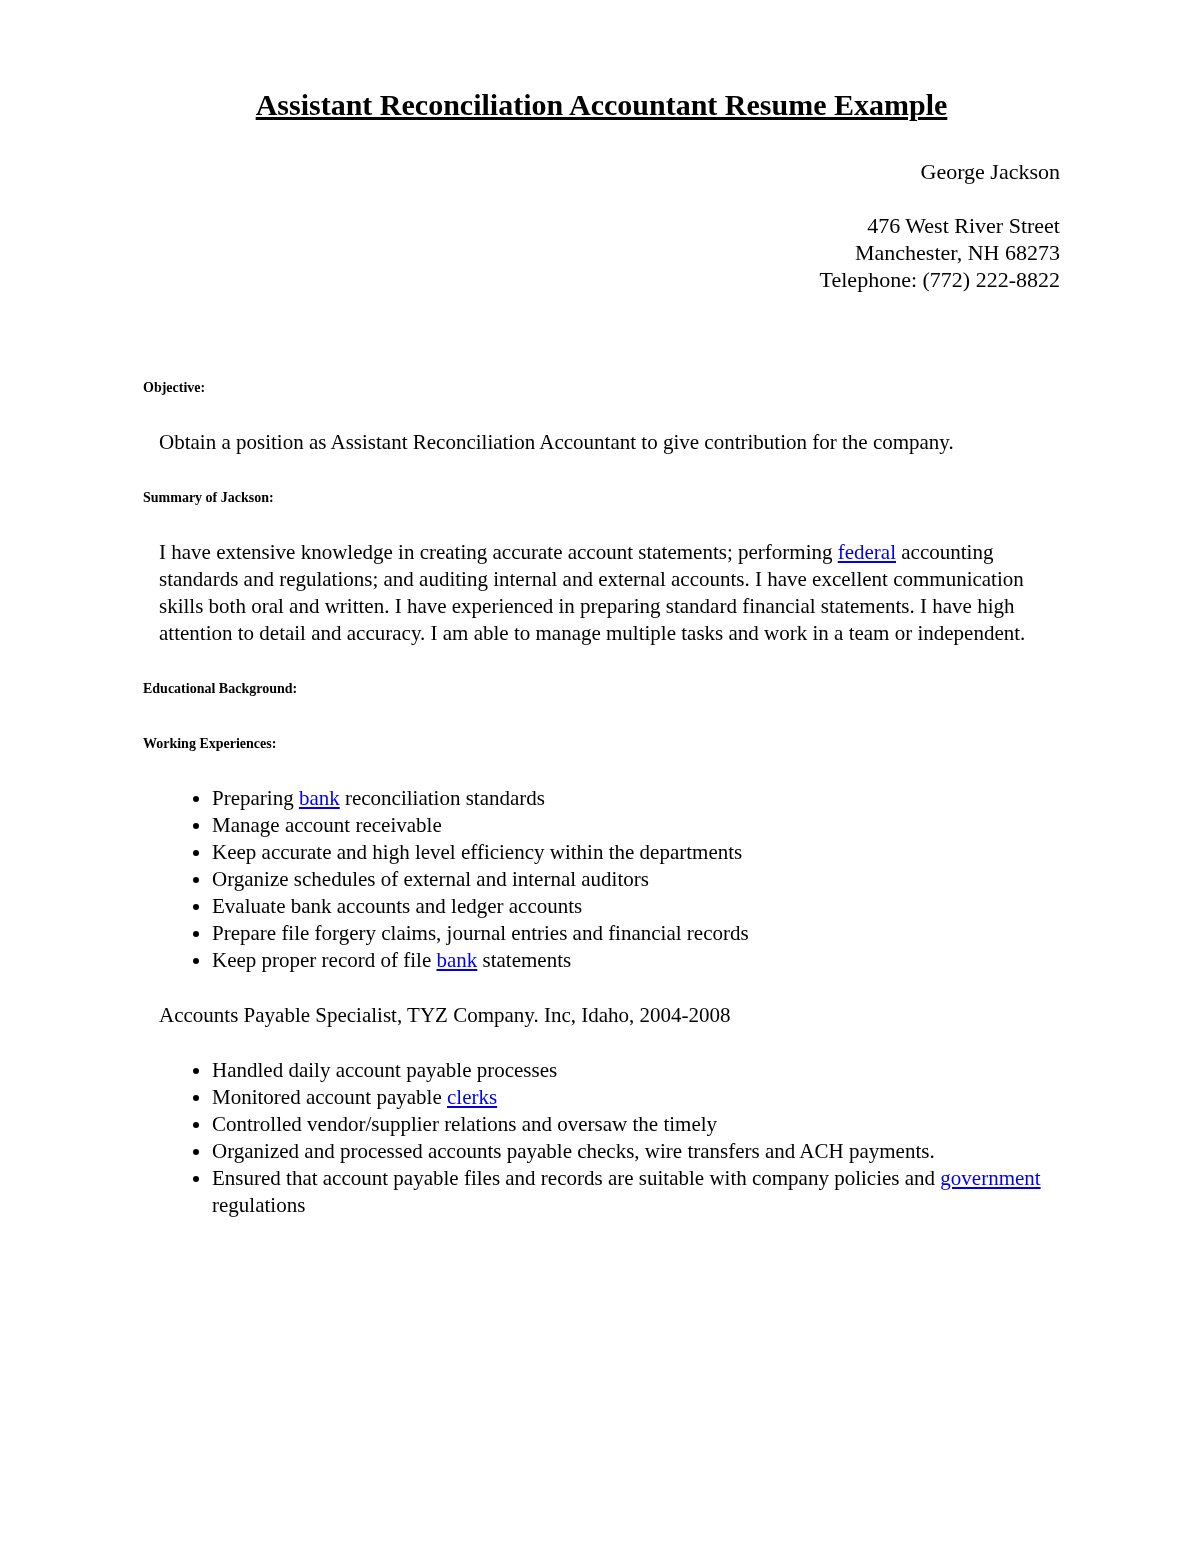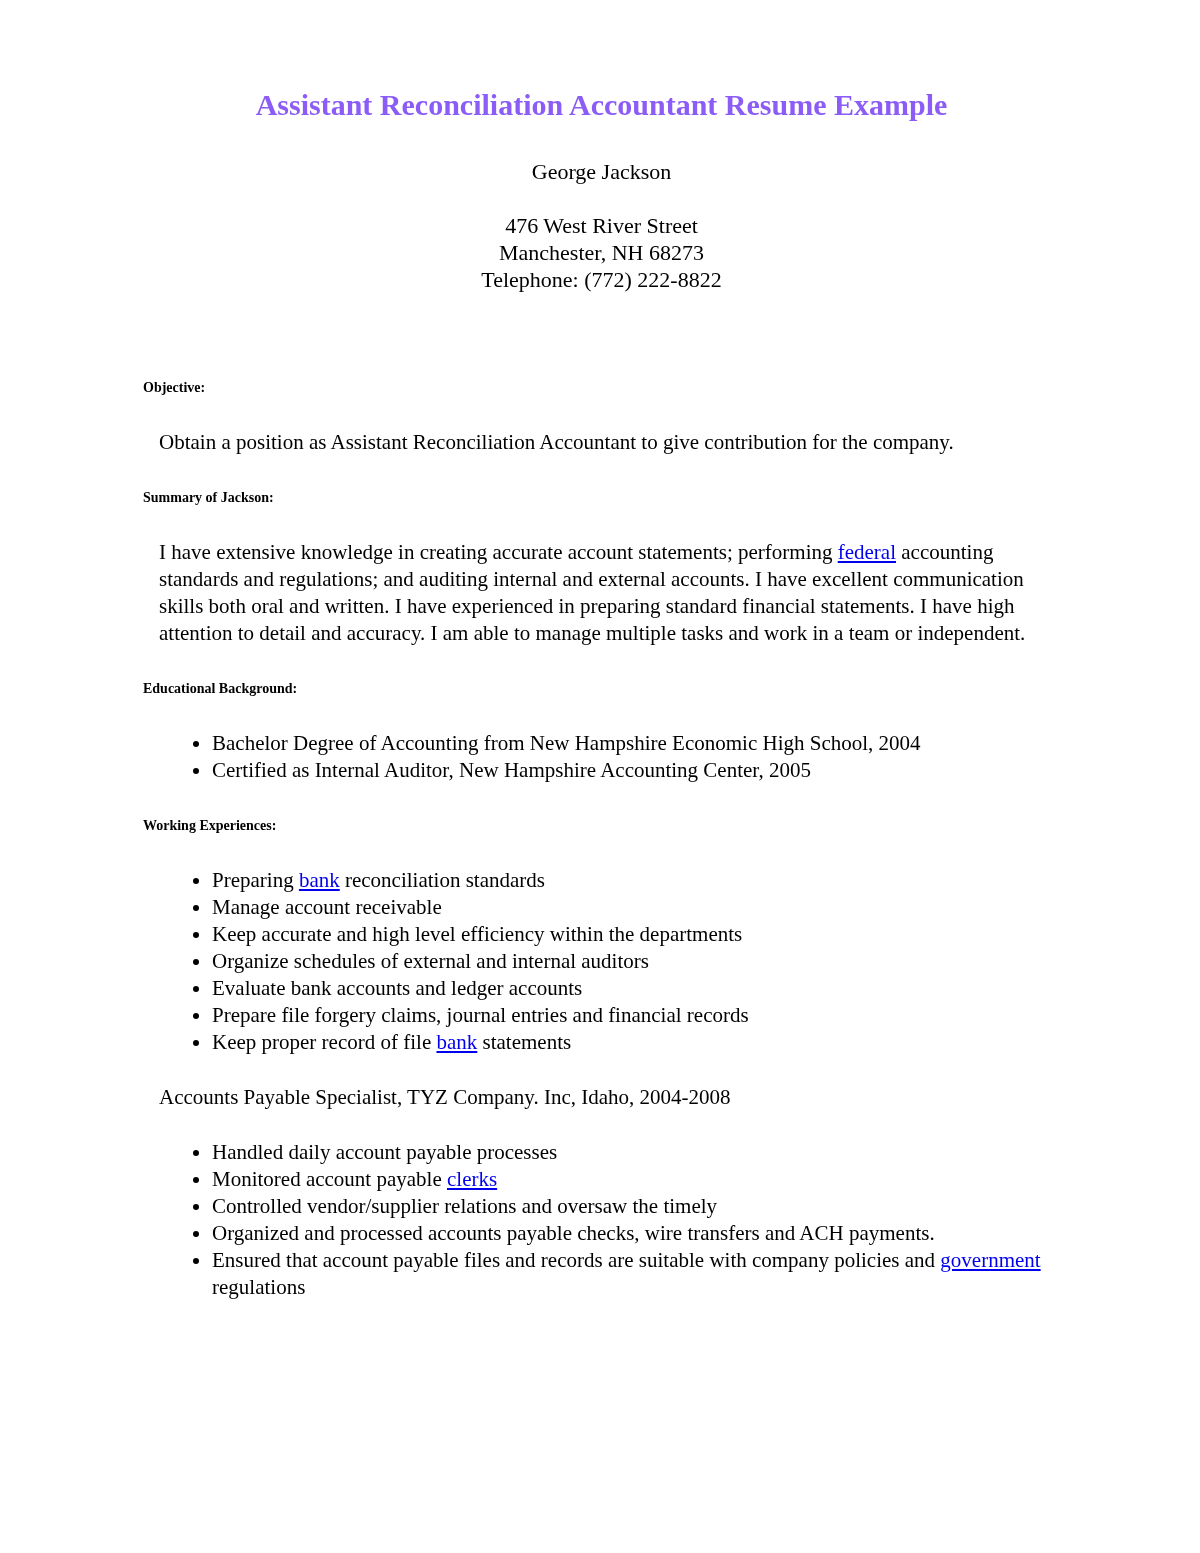--- a/index.html
+++ b/index.html
@@ -13,26 +13,27 @@
     color: #000000;
     font-size: 21px;
     line-height: 27px;
     padding: 86px 140px 40px 143px;
     overflow: hidden;
   }
   .doc-title {
     font-size: 30px;
     line-height: 38px;
     font-weight: bold;
-    color: #8b5cf6;
+    color: #000000;
     text-align: center;
     margin: 0 0 34px 0;
+    text-decoration: underline;
   }
   .contact {
-    text-align: center;
+    text-align: right;
     font-size: 22px;
     line-height: 27px;
   }
   .contact .name { margin: 0 0 27px 0; }
   .contact .addr { margin: 0 0 81px 0; }
   .contact .addr div { margin: 0; }
   h2.section-heading {
     font-size: 14px;
     line-height: 27px;
     font-weight: bold;
@@ -70,24 +71,20 @@
     </div>
   </div>
 
   <h2 class="section-heading">Objective:</h2>
   <p class="para">Obtain a position as Assistant Reconciliation Accountant to give contribution for the company.</p>
 
   <h2 class="section-heading">Summary of Jackson:</h2>
   <p class="para"><span>I have extensive knowledge in creating accurate account statements; performing </span><a class="link">federal</a><span> accounting standards and regulations; and auditing internal and external accounts. I have excellent communication skills both oral and written. I have experienced in preparing standard financial statements. I have high attention to detail and accuracy. I am able to manage multiple tasks and work in a team or independent.</span></p>
 
   <h2 class="section-heading">Educational Background:</h2>
-  <ul class="bullets">
-    <li><span>Bachelor Degree of Accounting from New Hampshire Economic High School, 2004</span></li>
-    <li><span>Certified as Internal Auditor, New Hampshire Accounting Center, 2005</span></li>
-  </ul>
 
   <h2 class="section-heading">Working Experiences:</h2>
 
   <ul class="bullets">
     <li><span>Preparing </span><a class="link">bank</a><span> reconciliation standards</span></li>
     <li><span>Manage account receivable</span></li>
     <li><span>Keep accurate and high level efficiency within the departments</span></li>
     <li><span>Organize schedules of external and internal auditors</span></li>
     <li><span>Evaluate bank accounts and ledger accounts</span></li>
     <li><span>Prepare file forgery claims, journal entries and financial records</span></li>

